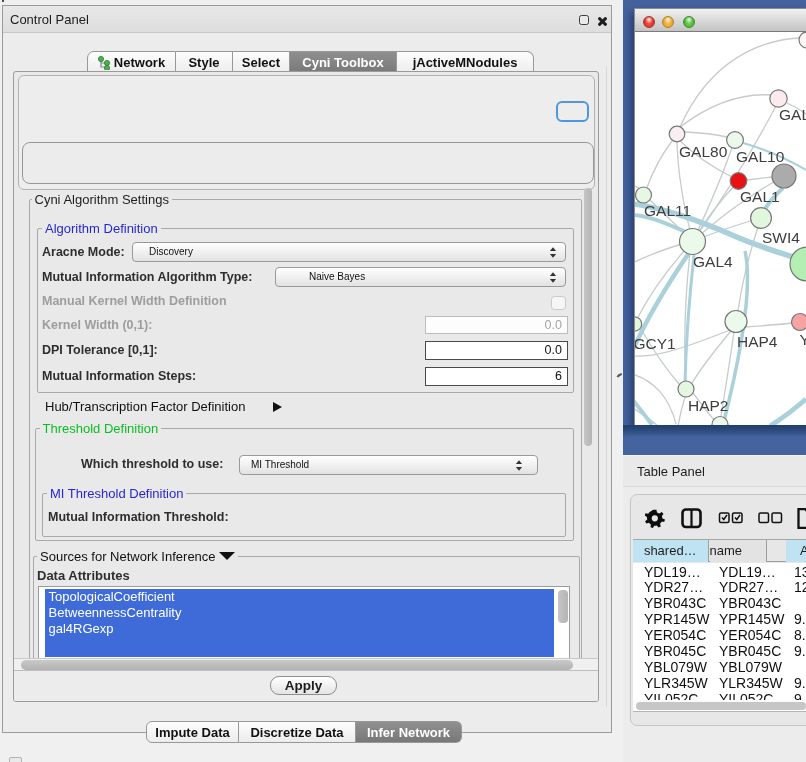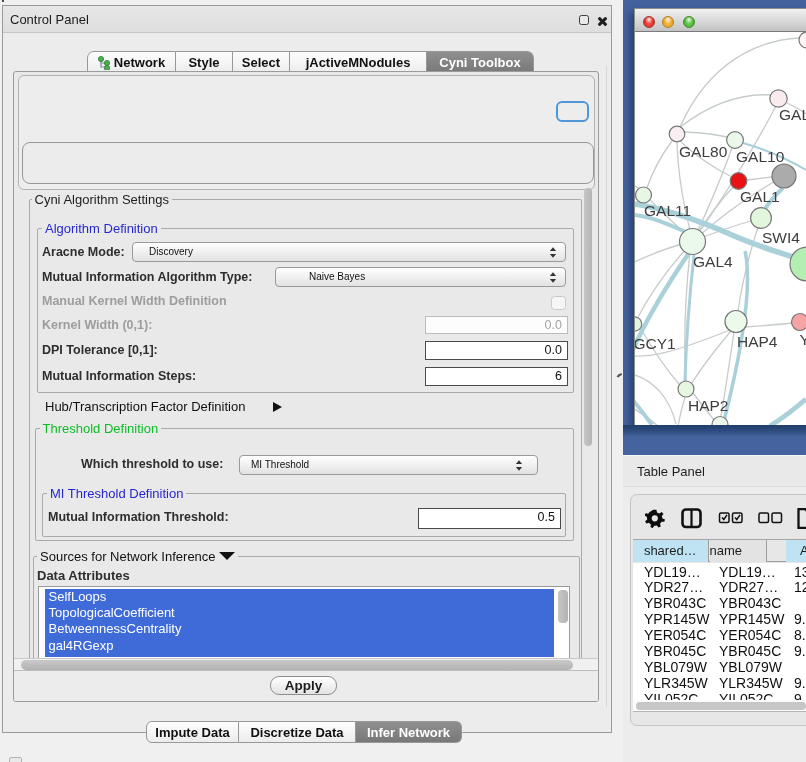--- a/index.html
+++ b/index.html
@@ -85,22 +85,22 @@
   <div id="btnclose"></div>
   <div id="toptabs" class="tabstrip">
     <div class="tab" style="width:89px;"><svg width="13" height="14" viewBox="0 0 13 14" style="margin-right:3px;">
           <path d="M3 4 L3 11 L8 11 M3 7 L8 7" stroke="#7a8a9a" stroke-width="1.2" fill="none"></path>
           <circle cx="3" cy="3" r="2.6" fill="#4caf50" stroke="#2e7d32" stroke-width="0.8"></circle>
           <circle cx="9" cy="7" r="2.6" fill="#4caf50" stroke="#2e7d32" stroke-width="0.8"></circle>
           <circle cx="9" cy="12" r="2.6" fill="#4caf50" stroke="#2e7d32" stroke-width="0.8"></circle>
         </svg>Network</div>
     <div class="tab" style="width:57px;">Style</div>
     <div class="tab" style="width:57px;">Select</div>
+    <div class="tab sel" style="width:107px;">Cyni Toolbox</div>
     <div class="tab" style="width:137px;">jActiveMNodules</div>
-    <div class="tab sel" style="width:107px;">Cyni Toolbox</div>
   </div>
   <div class="abs" style="left:603px; top:60px; width:1px; height:641px; background:#d8d8d8;"></div>
   <div id="p1">
 
     <div class="abs" style="left:3.5px; top:3px; width:577.5px; height:115px; border:1px solid #b2b2b2; border-radius:6px; background:#ededed;"></div>
     <div class="abs" style="left:542px; top:28.5px; width:33px; height:21px; border:2.5px solid #4f97d8; border-radius:6px; background:#ededed;"></div>
     <div class="abs" style="left:8px; top:70px; width:572px; height:42px; border:1px solid #979797; border-radius:8px; background:#ececec;"></div>
 
     <div class="grp" style="left:14.5px; top:127px; width:553.5px; height:520px;">
       <div class="gtitle" style="left:2px; color:#1e1e1e;">Cyni Algorithm Settings</div>
@@ -141,29 +141,27 @@
     <div class="combo" style="left:225px; top:383px; width:299px; padding-left:11px;">MI Threshold
       <svg class="carrow" style="right:14px;" viewBox="0 0 9 14">
           <path d="M4.5 1 L8 5.4 L1 5.4 Z" fill="#333"></path>
           <path d="M4.5 13 L1 8.6 L8 8.6 Z" fill="#333"></path>
         </svg>
     </div>
     <div class="grp" style="left:28px; top:421px; width:524px; height:44px;">
       <div class="gtitle" style="left:4px; color:#2727cf;">MI Threshold Definition</div>
     </div>
     <div class="lbl" style="left:34px; top:440px;">Mutual Information Threshold:</div>
-    <div class="field" style="left:404px; top:436px; width:143px; height:20.5px;">0.5</div>
 
     <div class="grp" style="left:19px; top:484px; width:547px; height:200px;">
       <div class="gtitle" style="left:3px; color:#111;">Sources for Network Inference <span style="display:inline-block; width:0; height:0; border-top:8px solid #111; border-left:8px solid transparent; border-right:8px solid transparent; vertical-align:1px;"></span></div>
     </div>
     <div class="lbl" style="left:23px; top:497.5px; font-size:13px;">Data Attributes</div>
     <div id="datalist" class="abs" style="left:24px; top:514px; width:532px; height:141px;"></div>
     <div id="bluesel" class="abs" style="left:30.5px; top:517px; width:509.5px; height:67.5px;">
-      <div>SelfLoops</div>
       <div>TopologicalCoefficient</div>
       <div>BetweennessCentrality</div>
       <div>gal4RGexp</div>
     </div>
     <div class="thumbv" style="left:544px; top:518px; width:9.5px; height:33px;"></div>
 
     <div class="abs" style="left:0; top:585.5px; width:584px; height:12.5px; background:#f0f0f0; border-top:1px solid #c9c9c9;"></div>
     <div class="thumbh" style="left:6.5px; top:588px; width:552px; height:9.5px;"></div>
     <div class="thumbv" style="left:570px; top:116px; width:8px; height:258px;"></div>
 

